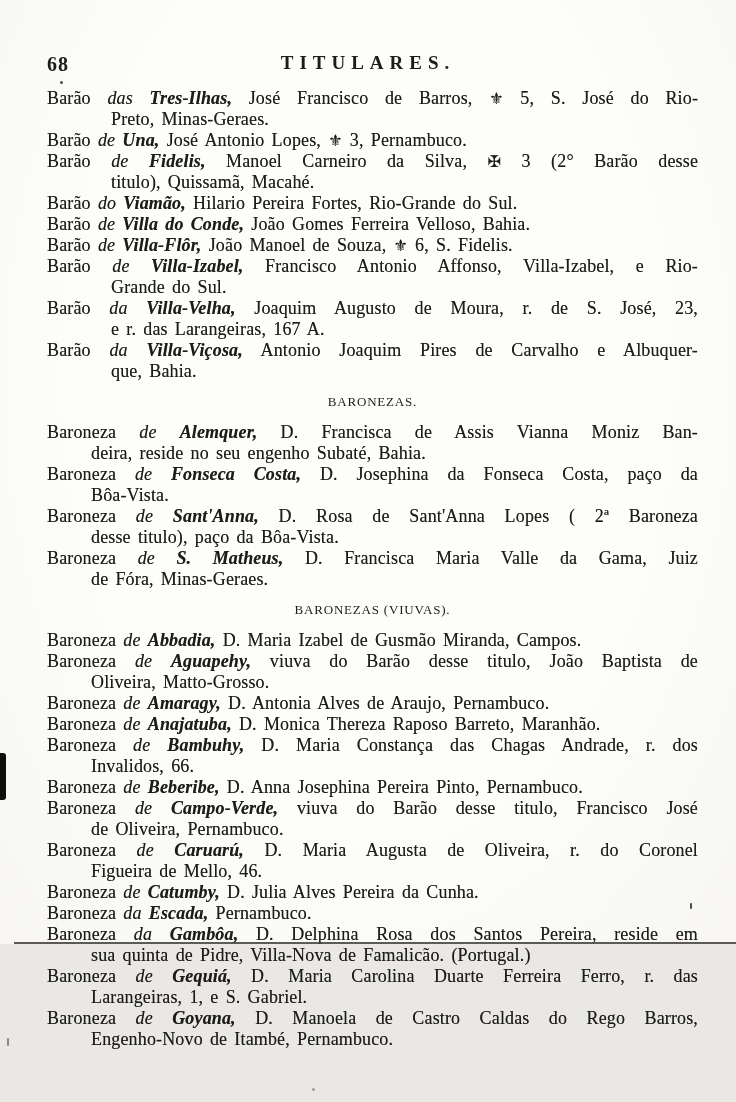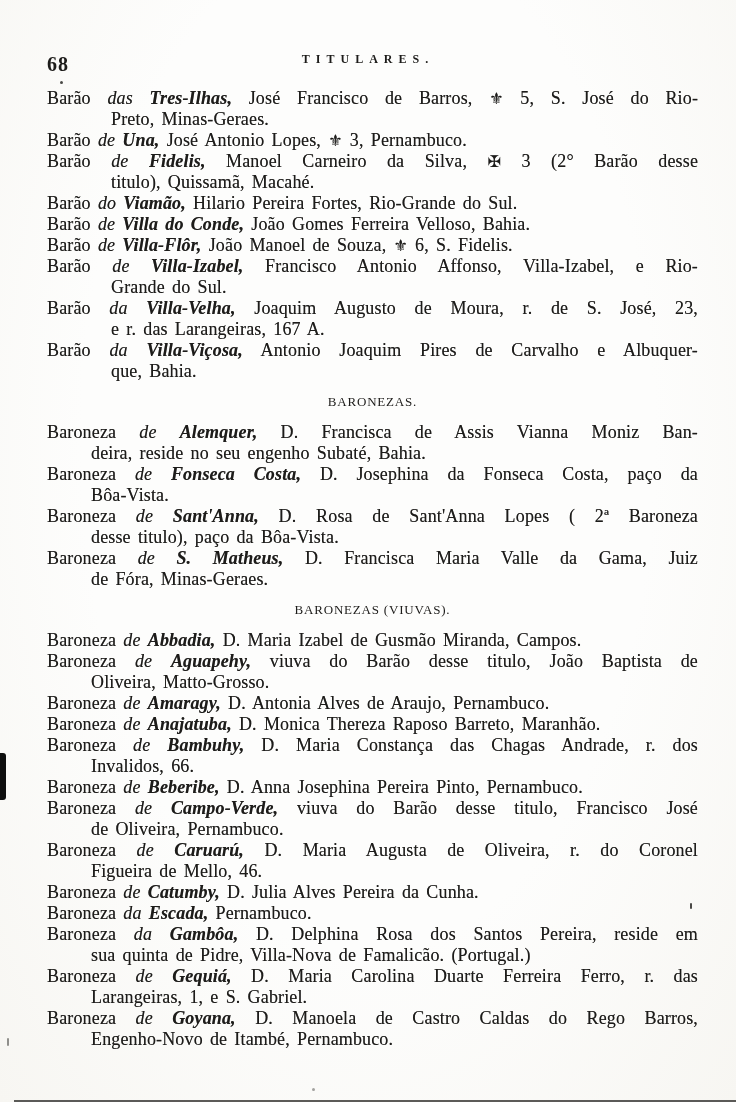--- a/index.html
+++ b/index.html
@@ -2,32 +2,32 @@
 <html><head>
 <meta charset="utf-8">
 <style>
   html,body{margin:0;padding:0;}
   body{
     width:736px;height:1102px;overflow:hidden;
     background:#e9e8e4;
     font-family:"Liberation Serif","DejaVu Serif",serif;
   }
   .page{
-    position:relative;width:736px;height:1102px;
+    position:relative;width:736px;height:944px;
     background:radial-gradient(ellipse at 50% 40%, #fdfdfc 55%, #f7f6f2 100%);
     color:#1d1c1a;
   }
   
   .header{position:absolute;top:52px;left:0;right:0;height:26px;}
   .pagenum{
     position:absolute;left:47px;top:1px;
     font-size:20px;font-weight:bold;letter-spacing:1px;
   }
   .running-title{
-    text-align:center;font-size:12px;font-weight:bold;
+    text-align:center;font-size:19px;font-weight:bold;
     letter-spacing:6px;
   }
   
   #content{position:absolute;top:88px;left:47px;width:651px;}
   .section-heading{
     text-align:center;font-size:13px;letter-spacing:.8px;
     line-height:21px;margin:9px 0 10px;
   }
   .entry{margin:0;}
   .line{

